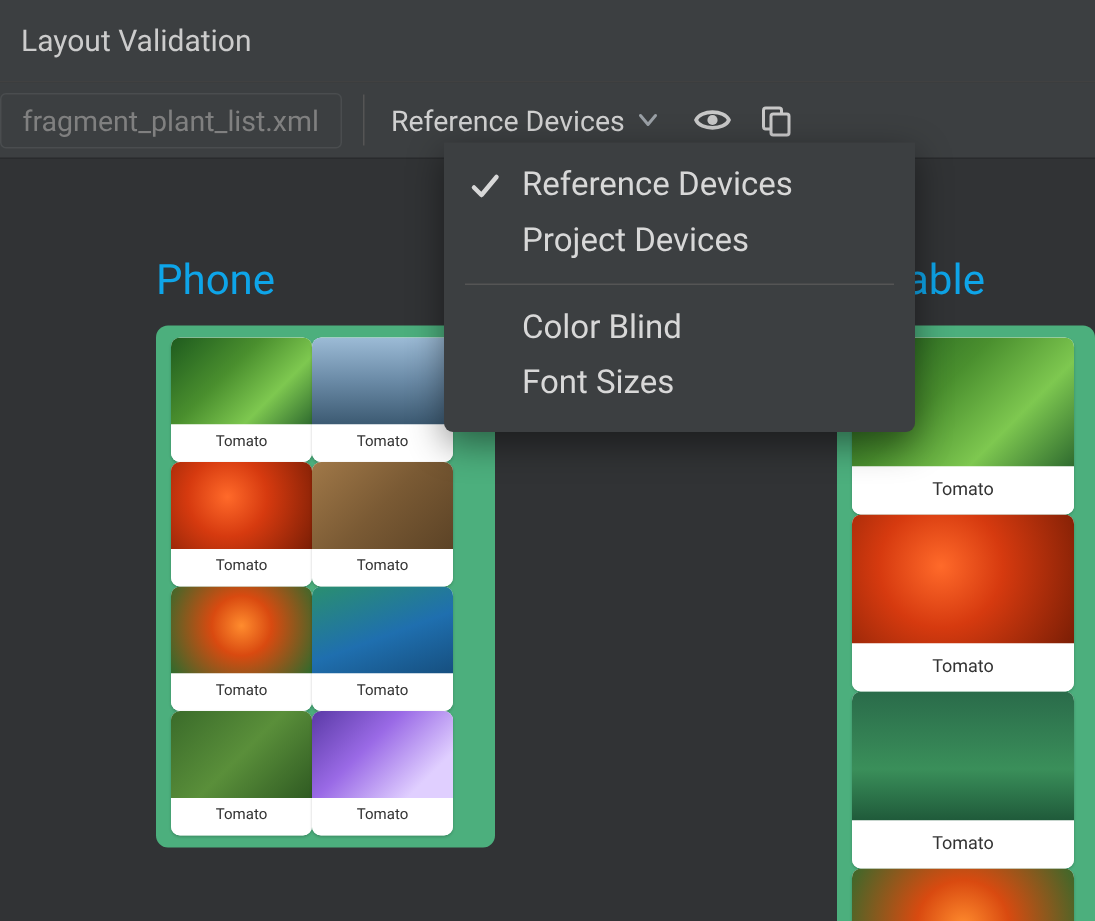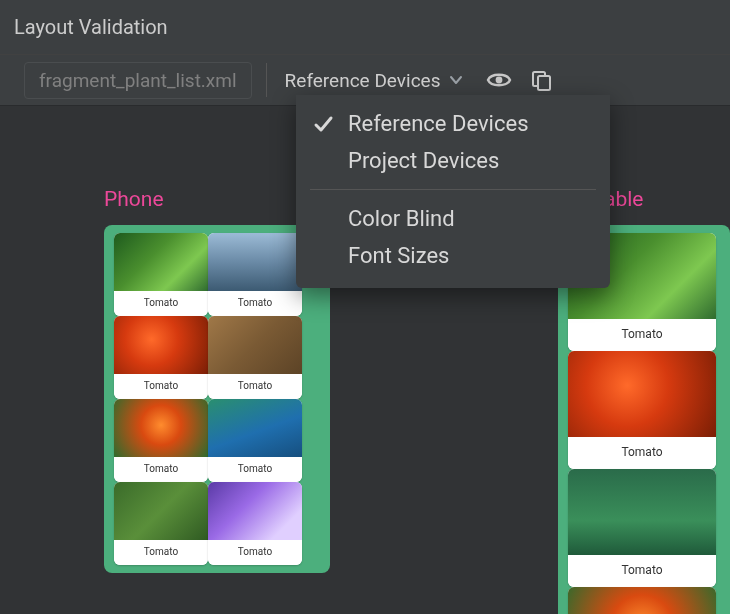--- a/index.html
+++ b/index.html
@@ -24,21 +24,21 @@
     font-size: 20px;
     font-weight: 400;
     text-align: right;
   }
   .toolbar {
     height: 51px;
     display: flex;
     align-items: center;
     background: #3c3f41;
     border-bottom: 1px solid #292b2d;
-    padding-left: 24px;
+    padding-left: 0;
     position: relative;
   }
   .breadcrumb-item {
     color: #808080;
     font-size: 19px;
     padding: 6px 14px;
     border: 1px solid #4a4d4f;
     border-radius: 4px;
     margin-right: 14px;
   }
@@ -112,25 +112,24 @@
     position: relative;
     width: 100%;
     height: calc(614px - 106px);
     background: #313335;
     overflow: hidden;
   }
   .device-column {
     position: absolute;
   }
   .device-label {
-    color: #ec4899;
-    font-size: 21px;
+    color: #0ea5e9;
+    font-size: 28px;
     margin-bottom: 14px;
     display: block;
-    margin-top: 17px;
   }
   .col-phone { left: 104px; top: 64px; }
   .col-right { left: 560px; top: 64px; }
 
   .device-frame {
     background: #4caf7d;
     border-radius: 8px;
     padding: 8px 10px;
     display: grid;
     gap: 0;

